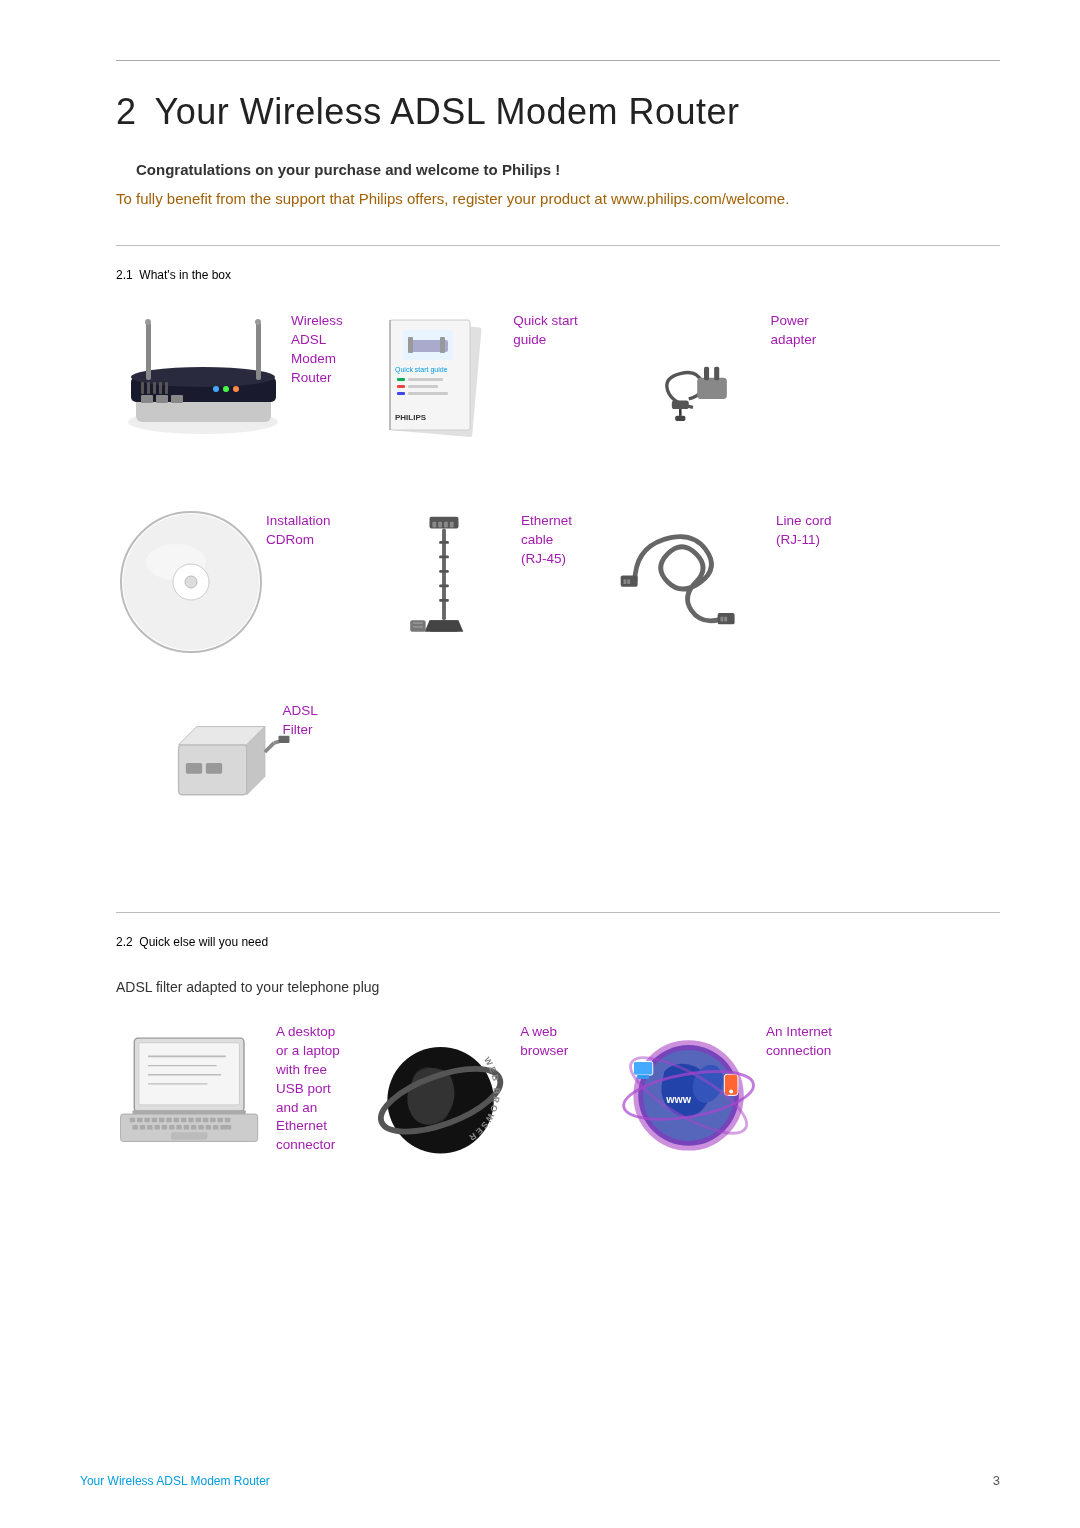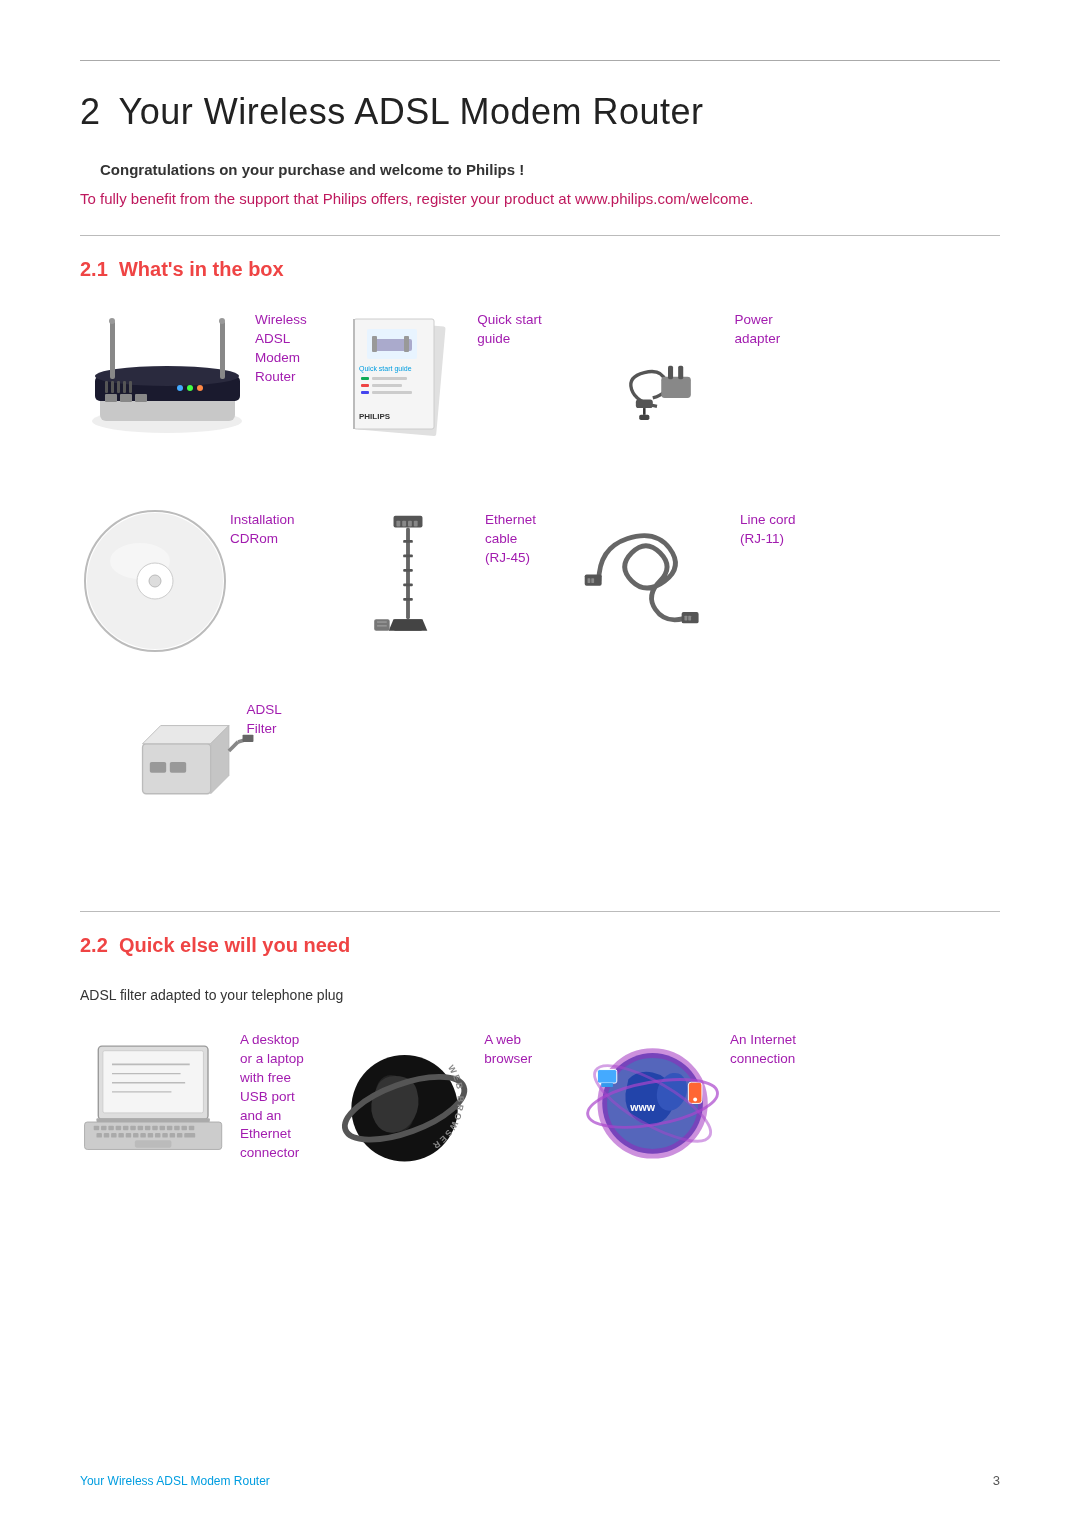--- a/index.html
+++ b/index.html
@@ -5,21 +5,21 @@
     * { margin: 0; padding: 0; box-sizing: border-box; }
     body {
       background: #fff;
       font-family: Arial, Helvetica, sans-serif;
       color: #333;
       width: 1080px;
       min-height: 1528px;
       position: relative;
     }
     .page {
-      padding: 60px 80px 60px 80px;
+      padding: 60px 80px 60px 116px;
       position: relative;
       min-height: 1528px;
     }
     .top-rule {
       border: none;
       border-top: 1.5px solid #aaa;
       margin-bottom: 30px;
     }
     .chapter-title {
       font-size: 36px;
@@ -33,32 +33,32 @@
     }
     .intro-text {
       font-size: 15px;
       font-weight: bold;
       color: #333;
       margin-bottom: 12px;
       margin-left: 20px;
     }
     .intro-text2 {
       font-size: 15px;
-      color: #be185d;
-      margin-bottom: 28px;
+      color: #a16207;
+      margin-bottom: 38px;
     }
     .section-rule {
       border: none;
       border-top: 1px solid #bbb;
       margin-bottom: 22px;
     }
     .section-title {
-      font-size: 20px;
-      font-weight: bold;
-      color: #ef4444;
+      font-size: 12px;
+      font-weight: normal;
+      color: #000000;
       margin-bottom: 30px;
     }
     .items-grid {
       display: flex;
       flex-direction: row;
       flex-wrap: wrap;
       gap: 0;
       margin-bottom: 10px;
     }
     .item-cell {

